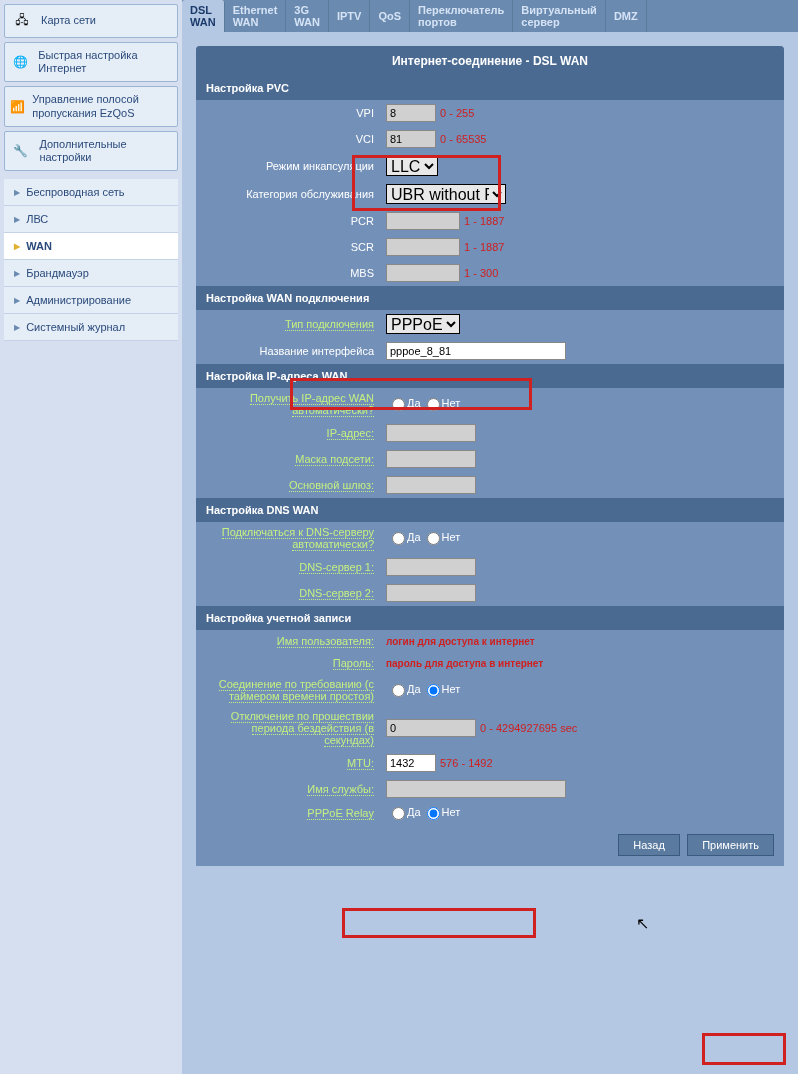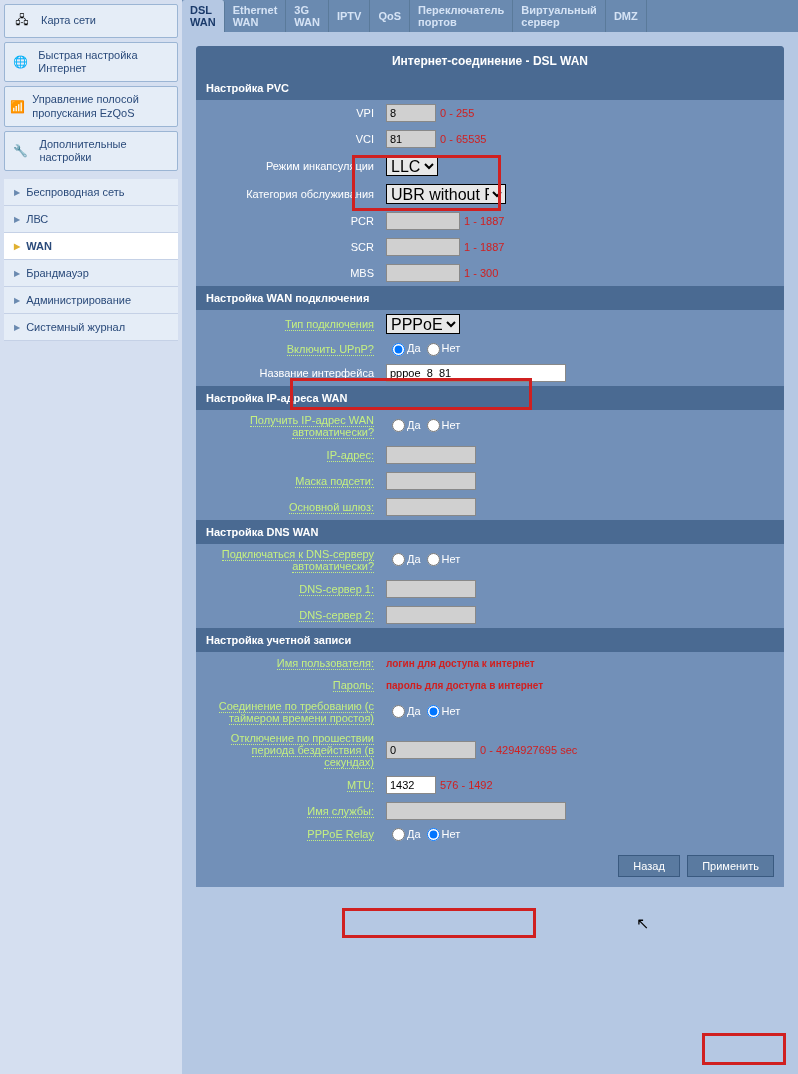--- a/index.html
+++ b/index.html
@@ -120,24 +120,20 @@
           </table>
 
         <div class="sect-head">Настройка WAN подключения</div>
         <table class="form">
           <tbody>
               <tr>
                 <td class="lbl"><span class="u">Тип подключения</span></td>
                 <td><select><option>PPPoE</option></select></td>
               </tr>
           <tr>
-                <td class="lbl"><span class="u">Включить UPnP?</span></td>
-                <td class="radio-grp"><input type="radio" checked="" style=""><span>Да</span><input type="radio" style=""><span>Нет</span></td>
-              </tr>
-          <tr>
                 <td class="lbl plain">Название интерфейса</td>
                 <td><input class="inp" style="width: 180px; background: rgb(255, 255, 255);" value="pppoe_8_81"></td>
               </tr>
         </tbody>
           </table>
 
         <div class="sect-head">Настройка IP-адреса WAN</div>
         <table class="form">
           <tbody>
               <tr>

